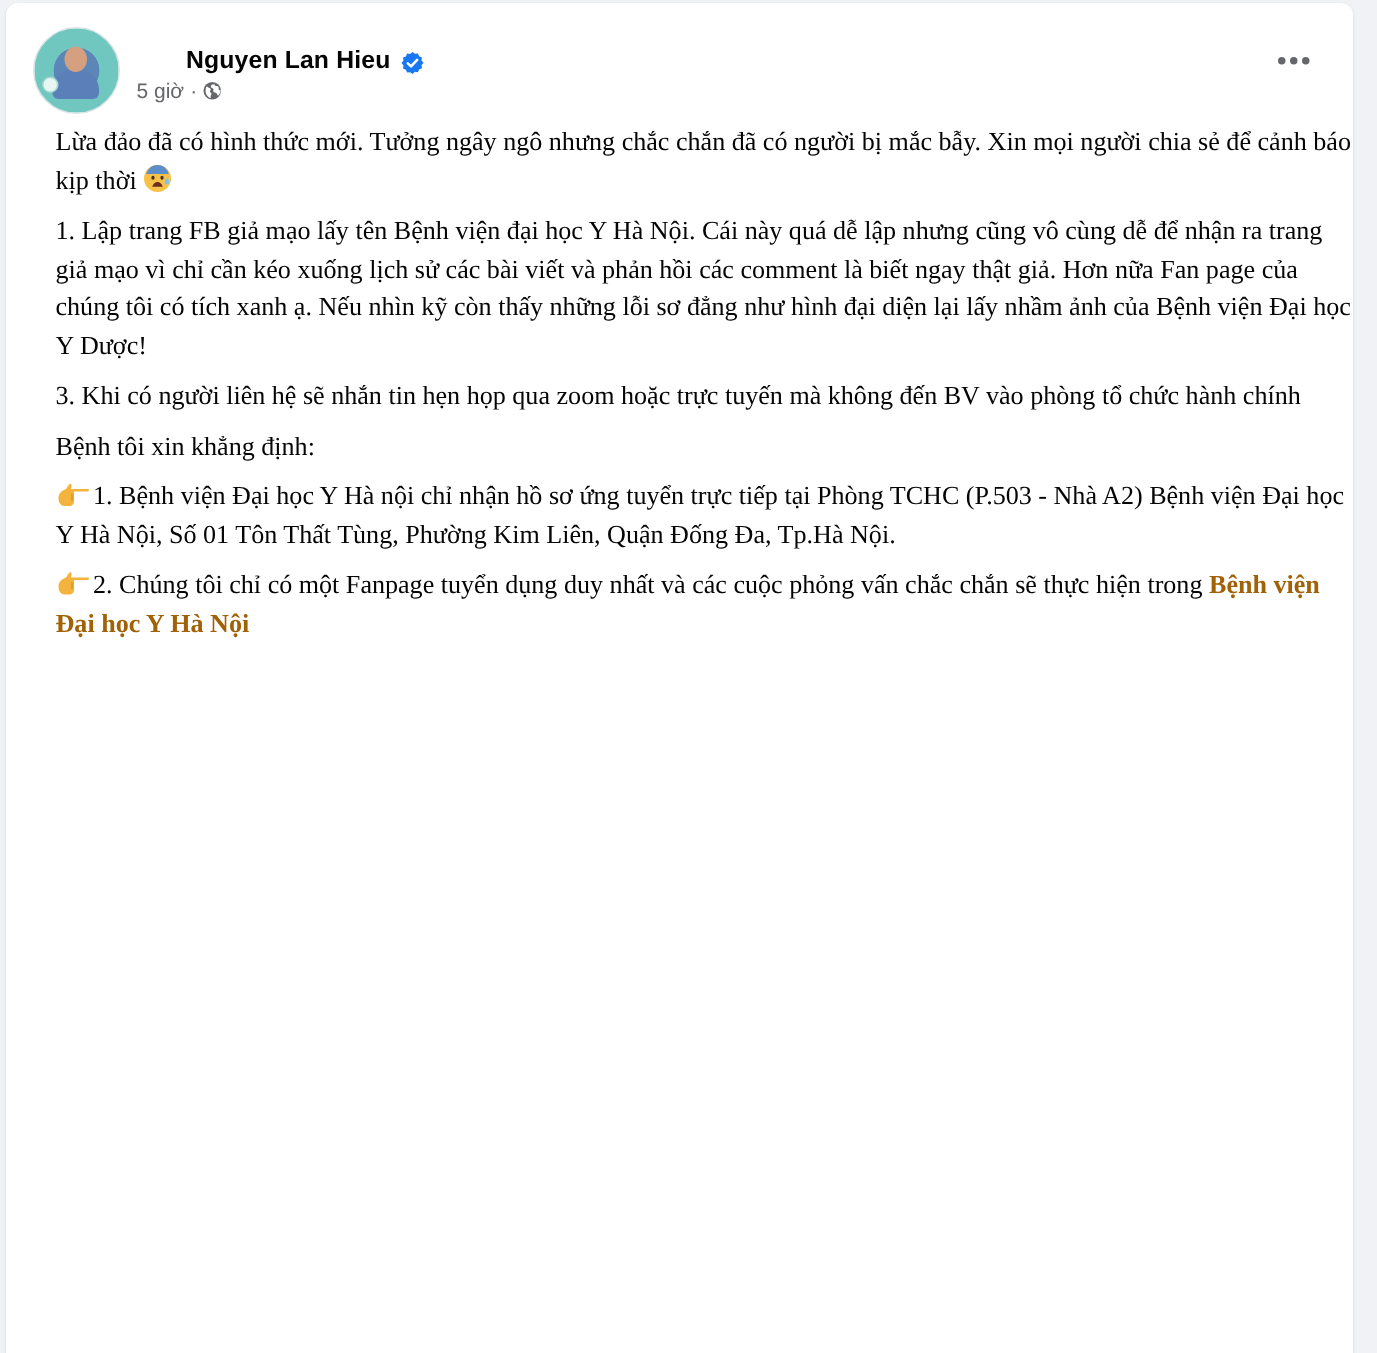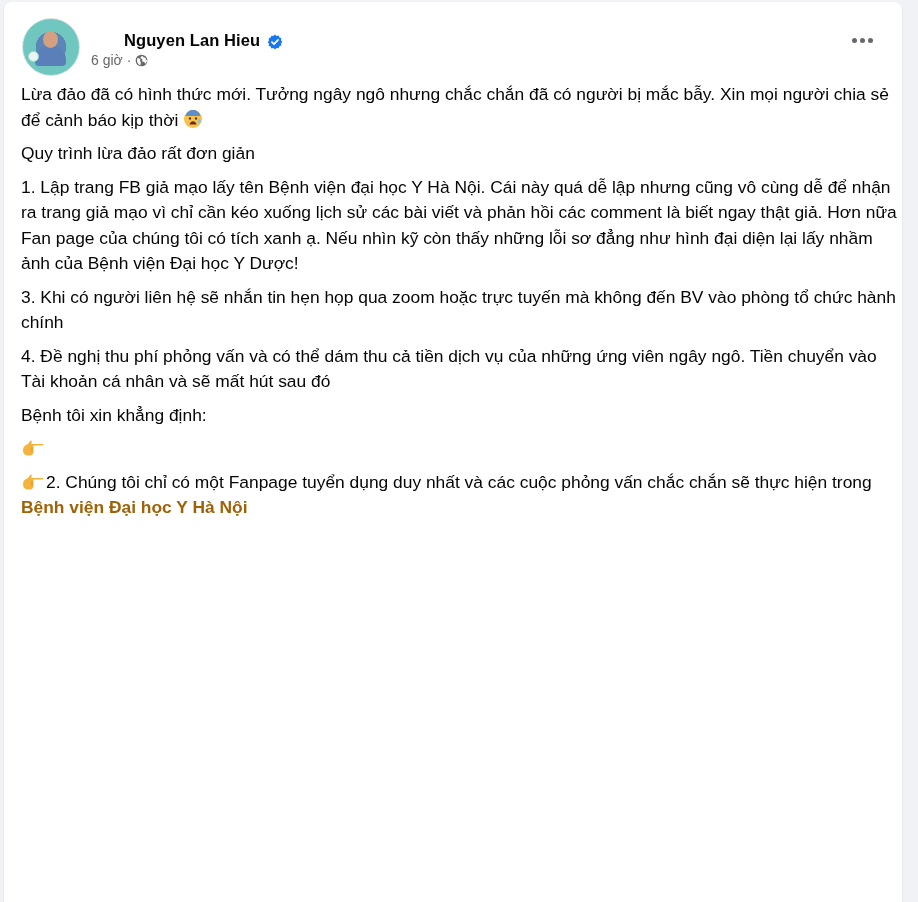--- a/index.html
+++ b/index.html
@@ -49,21 +49,21 @@
   .more-btn {
     position: absolute; right: 22px; top: 26px; width: 36px; height: 24px;
     display: flex; align-items: center; justify-content: center; gap: 3px;
     cursor: pointer;
   }
   .more-btn i { display: block; width: 5px; height: 5px; border-radius: 50%; background: #65676b; }
   .content {
     position: absolute; left: 17px; top: 80px; width: 880px;
     font-size: 17.4px; line-height: 25.5px; color: #050505;
   }
-  .content p { margin: 0 0 8px 0; }
+  .content p { margin: 0 0 8px 16px; font-family: Liberation Serif, serif; }
   .pt { display: inline-block; width: 24px; height: 18px; vertical-align: -2px; margin-right: 1px; }
   .emoji-fear { display: inline-block; width: 20px; height: 20px; vertical-align: -3px; }
   .link { color: #a16207; font-weight: bold; cursor: pointer; }
 </style>
 </head>
 <body>
 
 <div class="card">
 
   <div class="header">
@@ -76,21 +76,21 @@
 
     <div class="name-row">
       <span class="author-name">Nguyen Lan Hieu</span>
       <svg class="verified" viewBox="0 0 16 16">
         <path d="M8 0.6l1.6 1.3 2-0.3 0.8 1.9 1.9 0.8-0.3 2 1.3 1.6-1.3 1.6 0.3 2-1.9 0.8-0.8 1.9-2-0.3L8 15.4l-1.6-1.3-2 0.3-0.8-1.9-1.9-0.8 0.3-2L0.7 8l1.3-1.6-0.3-2 1.9-0.8 0.8-1.9 2 0.3z" fill="#1877f2"></path>
         <path d="M4.9 8.2l2.1 2 4.1-4.3" stroke="#fff" stroke-width="1.7" fill="none" stroke-linecap="round" stroke-linejoin="round"></path>
       </svg>
     </div>
 
     <div class="meta-row">
-      <span>6 giờ</span>
+      <span>5 giờ</span>
       <span class="dot">·</span>
       <svg class="globe" viewBox="0 0 16 16">
         <circle cx="8" cy="8" r="7.2" fill="#65676b"></circle>
         <path d="M3.2 4.6c1.1 0.2 1.6 1 2.6 1.2 0.9 0.2 1.2 1.2 0.6 1.9-0.6 0.7-0.1 1.6 0.6 2 0.6 0.4 0.4 1.5-0.1 2.2-0.4 0.6-0.3 1.5 0 2.3-2.6-0.9-4.4-3.4-4.4-6.2 0-1.2 0.3-2.4 0.7-3.4z" fill="#fff"></path>
         <path d="M9.4 1.9c0.4 0.7 0.3 1.6 1.1 2 0.9 0.4 2 0.1 2.6 0.9 0.5 0.7-0.2 1.6 0.3 2.3 0.4 0.5 1.1 0.5 1.5 0.3-0.1 1.9-0.9 3.5-2.2 4.7-0.6-0.6-0.5-1.6-1.2-2.1-0.8-0.5-2-0.2-2.5-1.1-0.5-0.8 0.3-1.8-0.2-2.6-0.4-0.6-1.4-0.5-1.8-1.1-0.4-0.6 0.1-1.6 0.6-2.1 0.6-0.2 1.2-0.3 1.8-0.2z" fill="#fff"></path>
       </svg>
     </div>
 
     <div class="more-btn">
       <i></i>
@@ -101,30 +101,28 @@
 
   <div class="content">
     <p><span>Lừa đảo đã có hình thức mới. Tưởng ngây ngô nhưng chắc chắn đã có người bị mắc bẫy. Xin mọi người chia sẻ để cảnh báo kịp thời</span> <svg class="emoji-fear" viewBox="0 0 20 20">
         <circle cx="10" cy="10" r="9" fill="#f7c14a"></circle>
         <path d="M2.5 7c1.2-4.2 4-6 7.5-6s6.3 1.8 7.5 6z" fill="#5c8ec9"></path>
         <ellipse cx="7" cy="9.5" rx="1.1" ry="1.3" fill="#4b3324"></ellipse>
         <ellipse cx="13" cy="9.5" rx="1.1" ry="1.3" fill="#4b3324"></ellipse>
         <path d="M6.5 15.5c0.6-2.2 2-3.2 3.5-3.2s2.9 1 3.5 3.2z" fill="#6b2e1f"></path>
         <path d="M16.3 9.5c0.9 1.2 1.5 2.2 1.5 3 0 0.9-0.7 1.5-1.5 1.5s-1.5-0.6-1.5-1.5c0-0.8 0.6-1.8 1.5-3z" fill="#7fc4f0"></path>
       </svg></p>
-    <p>Quy trình lừa đảo rất đơn giản</p>
     <p>1. Lập trang FB giả mạo lấy tên Bệnh viện đại học  Y Hà Nội. Cái này quá dễ lập nhưng cũng vô cùng dễ để nhận ra trang giả mạo vì chỉ cần kéo xuống lịch sử các bài viết và phản hồi các comment là biết ngay thật giả. Hơn nữa Fan page của chúng tôi có tích xanh ạ. Nếu nhìn kỹ còn thấy những lỗi sơ đẳng như hình đại diện lại lấy nhầm ảnh của Bệnh viện Đại học Y Dược!</p>
     <p>3. Khi có người liên hệ sẽ nhắn tin hẹn họp qua zoom hoặc trực tuyến mà không đến BV vào phòng tổ chức hành chính</p>
-    <p>4. Đề nghị thu phí phỏng vấn và có thể dám thu cả tiền dịch vụ của những ứng viên ngây ngô. Tiền chuyển vào Tài khoản cá nhân và sẽ mất hút sau đó</p>
     <p>Bệnh tôi xin khẳng định:</p>
 
     <p><svg class="pt" viewBox="0 0 24 18">
           <path d="M2 12c0-3 2-5 5-6l2-3c0.6-0.9 1.8-0.6 1.7 0.6l-0.3 2.4h11.2c1 0 1 1.6 0 1.6h-9.2v6.6c0 1.8-1.4 3.2-3.2 3.2h-3.4C3.4 17 2 15.2 2 12z" fill="#f3b33d"></path>
           <path d="M11 9.2v4.4" stroke="#d28a16" stroke-width="0.8"></path>
-        </svg></p>
+        </svg><span>1. Bệnh viện Đại học Y Hà nội chỉ nhận hồ sơ ứng tuyển trực tiếp tại Phòng TCHC (P.503 - Nhà A2) Bệnh viện Đại học Y Hà Nội, Số 01 Tôn Thất Tùng, Phường Kim Liên, Quận Đống Đa, Tp.Hà Nội.</span></p>
 
 
 
     <p><svg class="pt" viewBox="0 0 24 18">
           <path d="M2 12c0-3 2-5 5-6l2-3c0.6-0.9 1.8-0.6 1.7 0.6l-0.3 2.4h11.2c1 0 1 1.6 0 1.6h-9.2v6.6c0 1.8-1.4 3.2-3.2 3.2h-3.4C3.4 17 2 15.2 2 12z" fill="#f3b33d"></path>
           <path d="M11 9.2v4.4" stroke="#d28a16" stroke-width="0.8"></path>
         </svg><span>2. Chúng tôi chỉ có một Fanpage tuyển dụng duy nhất và các cuộc phỏng vấn chắc chắn sẽ thực hiện trong </span><span class="link">Bệnh viện Đại học Y Hà Nội</span></p>
 
   </div>
 

